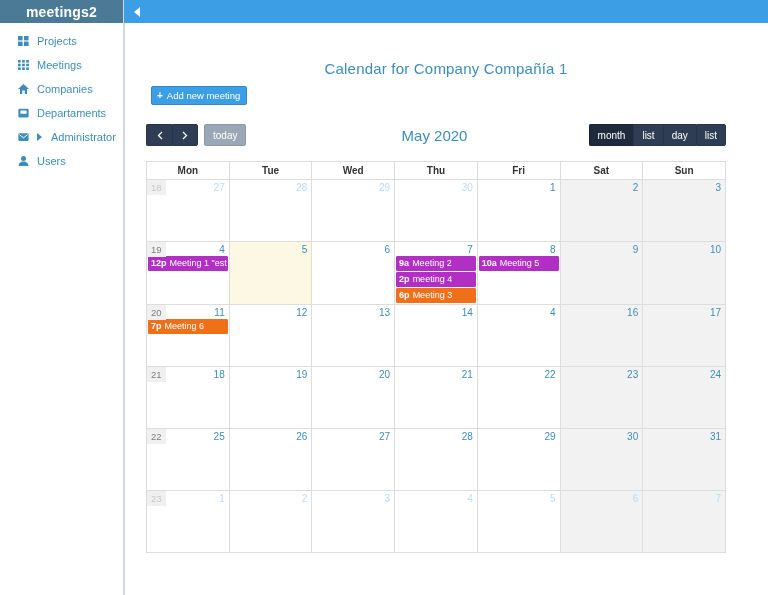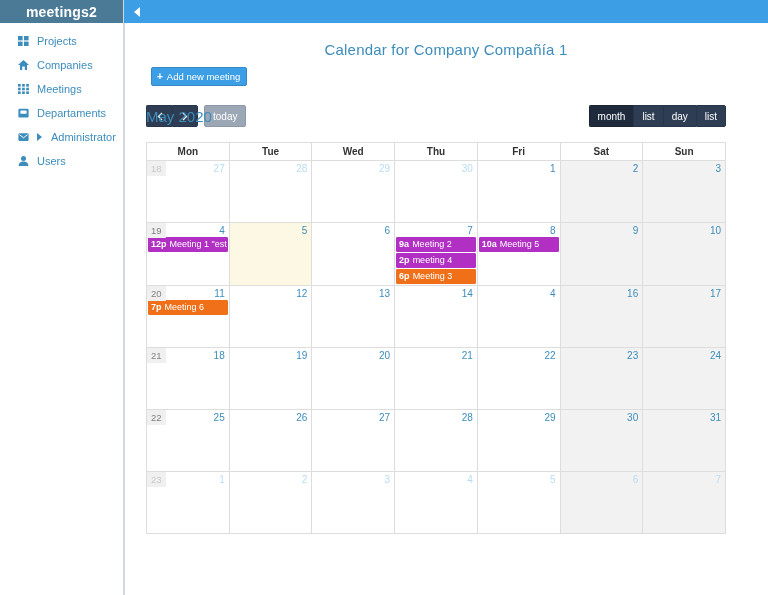--- a/index.html
+++ b/index.html
@@ -85,20 +85,21 @@
   .content { padding: 0 22px; position: relative; }
 
   .page-title {
     text-align: center;
     color: #3c8dbc;
     font-size: 15px;
     font-weight: normal;
     padding-top: 18px;
     padding-bottom: 3px;
     letter-spacing: .2px;
+    margin-top: 19px;
   }
 
   .btn-add {
     display: inline-flex;
     align-items: center;
     gap: 4px;
     background: #3c9ee5;
     border: 1px solid #3787c7;
     color: #ffffff;
     font-size: 9.5px;
@@ -148,20 +149,21 @@
     cursor: default;
   }
   .fc-btn.active { background: #1f2b3d; border-color: #1a2433; }
 
   .cal-title {
     font-size: 15px;
     color: #3c8dbc;
     font-weight: normal;
     position: absolute;
     left: 0; right: 3px;
+    text-align: center;
     pointer-events: none;
   }
   .cal-toolbar { position: relative; }
 
   .cal-table {
     width: 580px;
     border: 1px solid #dddddd;
     border-collapse: collapse;
     table-layout: fixed;
   }
@@ -251,40 +253,40 @@
               <rect x="6" y="0" width="4.6" height="4.4" fill="#3c8dbc"></rect>
               <rect x="0" y="5.6" width="4.6" height="4.4" fill="#3c8dbc"></rect>
               <rect x="6" y="5.6" width="4.6" height="4.4" fill="#3c8dbc"></rect>
             </svg>
           </span>
           <span>Projects</span>
         </div>
         <div class="menu-item">
           <span class="menu-icon">
             <svg width="11" height="10" viewBox="0 0 11 10">
-              <polygon points="5.5,0 11,5 9,5 9,10 6.8,10 6.8,6.6 4.2,6.6 4.2,10 2,10 2,5 0,5" fill="#3c8dbc"></polygon>
-            </svg>
-          </span>
-          <span>Companies</span>
-        </div>
-        <div class="menu-item">
-          <span class="menu-icon">
-            <svg width="11" height="10" viewBox="0 0 11 10">
               <rect x="0" y="0" width="2.7" height="2.6" fill="#3c8dbc"></rect>
               <rect x="4.1" y="0" width="2.7" height="2.6" fill="#3c8dbc"></rect>
               <rect x="8.2" y="0" width="2.7" height="2.6" fill="#3c8dbc"></rect>
               <rect x="0" y="3.7" width="2.7" height="2.6" fill="#3c8dbc"></rect>
               <rect x="4.1" y="3.7" width="2.7" height="2.6" fill="#3c8dbc"></rect>
               <rect x="8.2" y="3.7" width="2.7" height="2.6" fill="#3c8dbc"></rect>
               <rect x="0" y="7.4" width="2.7" height="2.6" fill="#3c8dbc"></rect>
               <rect x="4.1" y="7.4" width="2.7" height="2.6" fill="#3c8dbc"></rect>
               <rect x="8.2" y="7.4" width="2.7" height="2.6" fill="#3c8dbc"></rect>
             </svg>
           </span>
           <span>Meetings</span>
+        </div>
+        <div class="menu-item">
+          <span class="menu-icon">
+            <svg width="11" height="10" viewBox="0 0 11 10">
+              <polygon points="5.5,0 11,5 9,5 9,10 6.8,10 6.8,6.6 4.2,6.6 4.2,10 2,10 2,5 0,5" fill="#3c8dbc"></polygon>
+            </svg>
+          </span>
+          <span>Companies</span>
         </div>
         <div class="menu-item">
           <span class="menu-icon">
             <svg width="11" height="10" viewBox="0 0 11 10">
               <rect x="0.4" y="0.8" width="10.2" height="8.6" rx="1.2" fill="#3c8dbc"></rect>
               <rect x="2.4" y="2.6" width="6.2" height="3.2" rx="0.6" fill="#ffffff"></rect>
             </svg>
           </span>
           <span>Departaments</span>
         </div>

